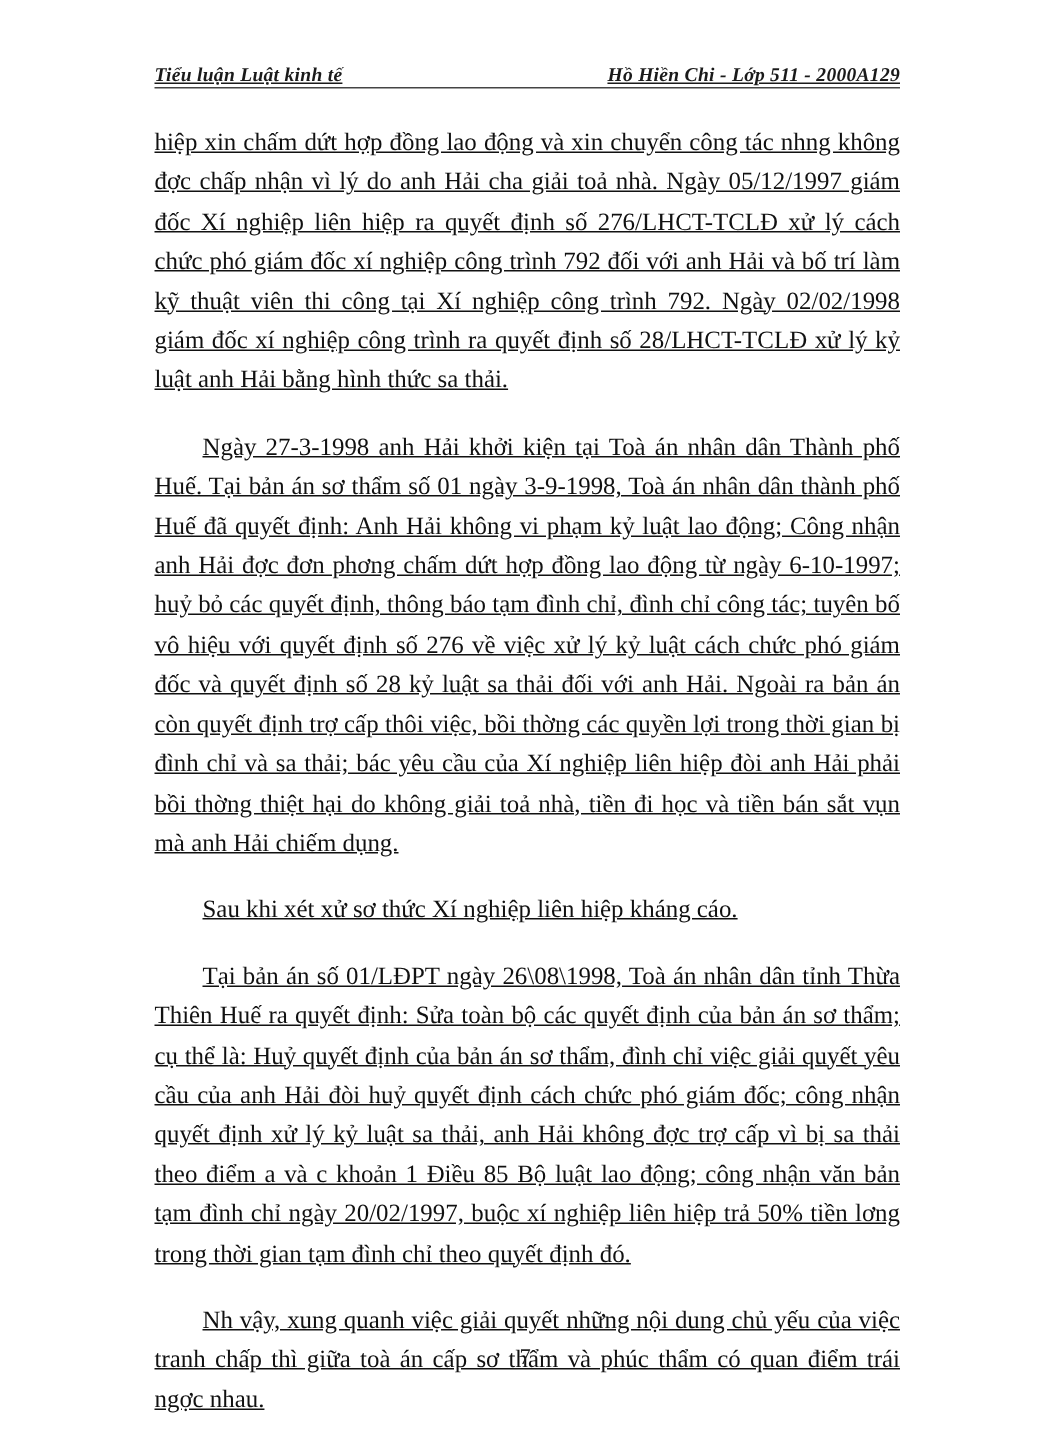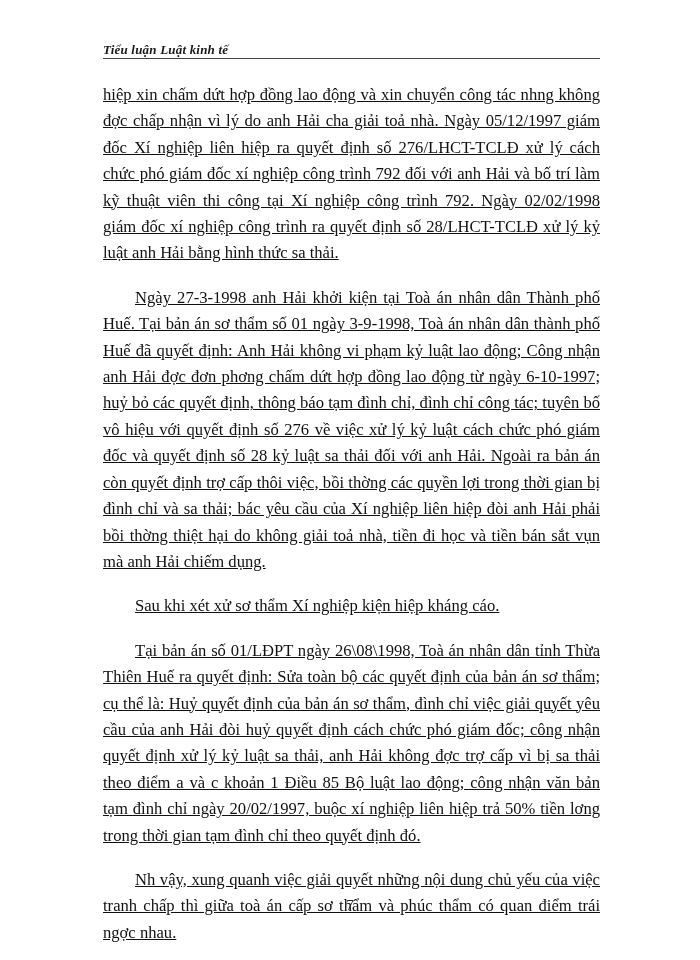--- a/index.html
+++ b/index.html
@@ -27,20 +27,21 @@
       align-items: flex-end;
       font-family: "Liberation Serif", "DejaVu Serif", serif;
       font-style: italic;
       font-weight: bold;
       font-size: 13px;
       line-height: 16px;
       color: #1a1a1a;
       letter-spacing: 0.2px;
     }
     .page-header span {
+      text-decoration: underline;
       text-underline-offset: 1px;
     }
     .body-text {
       position: absolute;
       left: 103px;
       top: 82px;
       width: 497px;
       font-size: 16.6px;
       line-height: 26.4px;
       text-align: justify;
@@ -61,23 +62,24 @@
       text-align: center;
       font-size: 15px;
       color: #222222;
     }
   </style>
 </head>
 <body>
 
 <div class="page-header">
   <span>Tiểu luận Luật kinh tế</span>
+  <span>Hồ Hiền Chi - Lớp 511 - 2000A129</span>
 </div>
 
 <div class="body-text">
   <p class="para">hiệp xin chấm dứt hợp đồng lao động và xin chuyển công tác nhng   không đợc   chấp nhận vì lý do anh Hải cha   giải toả nhà. Ngày 05/12/1997 giám đốc Xí nghiệp liên hiệp ra quyết định số 276/LHCT-TCLĐ xử lý cách chức phó giám đốc xí nghiệp công trình 792 đối với anh Hải và bố trí làm kỹ thuật viên thi công tại Xí nghiệp công trình 792. Ngày 02/02/1998 giám đốc xí nghiệp công trình ra quyết định số 28/LHCT-TCLĐ xử lý kỷ luật anh Hải bằng hình thức sa thải.</p>
   <p class="para indent">Ngày 27-3-1998 anh Hải khởi kiện tại Toà án nhân dân Thành phố Huế.  Tại bản án sơ thẩm số 01 ngày 3-9-1998, Toà án nhân dân thành phố Huế đã quyết định: Anh Hải không vi phạm kỷ luật lao động; Công nhận anh Hải đợc   đơn phơng   chấm dứt hợp đồng lao động từ ngày 6-10-1997; huỷ bỏ các quyết định, thông báo tạm đình chỉ, đình chỉ công tác; tuyên bố vô hiệu với quyết định số 276 về việc xử lý kỷ luật cách chức phó giám đốc và quyết định số 28 kỷ luật sa thải đối với anh Hải. Ngoài ra bản án còn quyết định trợ cấp thôi việc, bồi thờng   các quyền lợi trong thời gian bị đình chỉ và sa thải; bác yêu cầu của Xí nghiệp liên hiệp đòi anh Hải phải bồi thờng   thiệt hại do không giải toả nhà, tiền đi học và tiền bán sắt vụn mà anh Hải chiếm dụng.</p>
-  <p class="para indent">Sau khi xét xử sơ thẩm Xí nghiệp kiện hiệp kháng cáo.</p>
+  <p class="para indent">Sau khi xét xử sơ thức Xí nghiệp liên hiệp kháng cáo.</p>
   <p class="para indent">Tại bản án số 01/LĐPT ngày 26\08\1998, Toà án nhân dân tỉnh Thừa Thiên Huế ra quyết định: Sửa toàn bộ các quyết định của bản án sơ thẩm; cụ thể là: Huỷ quyết định của bản án sơ thẩm, đình chỉ việc giải quyết yêu cầu của anh Hải đòi huỷ quyết định cách chức phó giám đốc; công nhận quyết định xử lý kỷ luật sa thải, anh Hải không đợc   trợ cấp vì bị sa thải theo điểm a và c khoản 1 Điều 85 Bộ luật lao động; công nhận văn bản tạm đình chỉ ngày 20/02/1997, buộc xí nghiệp liên hiệp trả 50% tiền lơng   trong thời gian tạm đình chỉ theo quyết định đó.</p>
   <p class="para indent">Nh   vậy, xung quanh việc giải quyết những nội dung chủ yếu của việc tranh chấp thì giữa toà án cấp sơ thẩm và phúc thẩm có quan điểm trái ngợc   nhau.</p>
 </div>
 
 <div class="page-number">7</div>
 
 </body></html>

